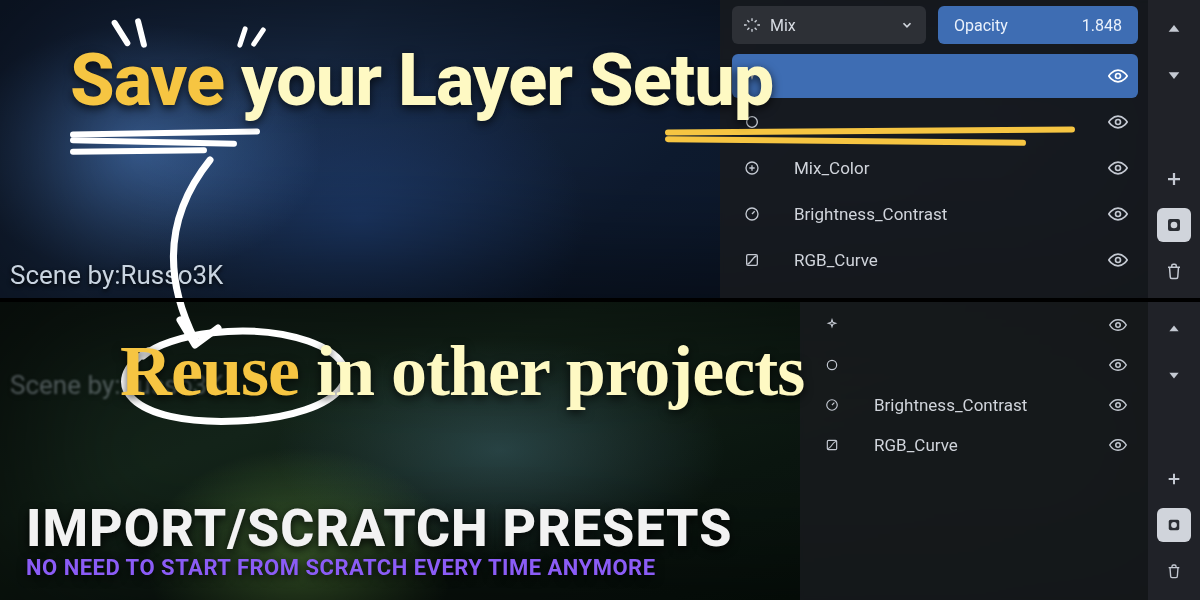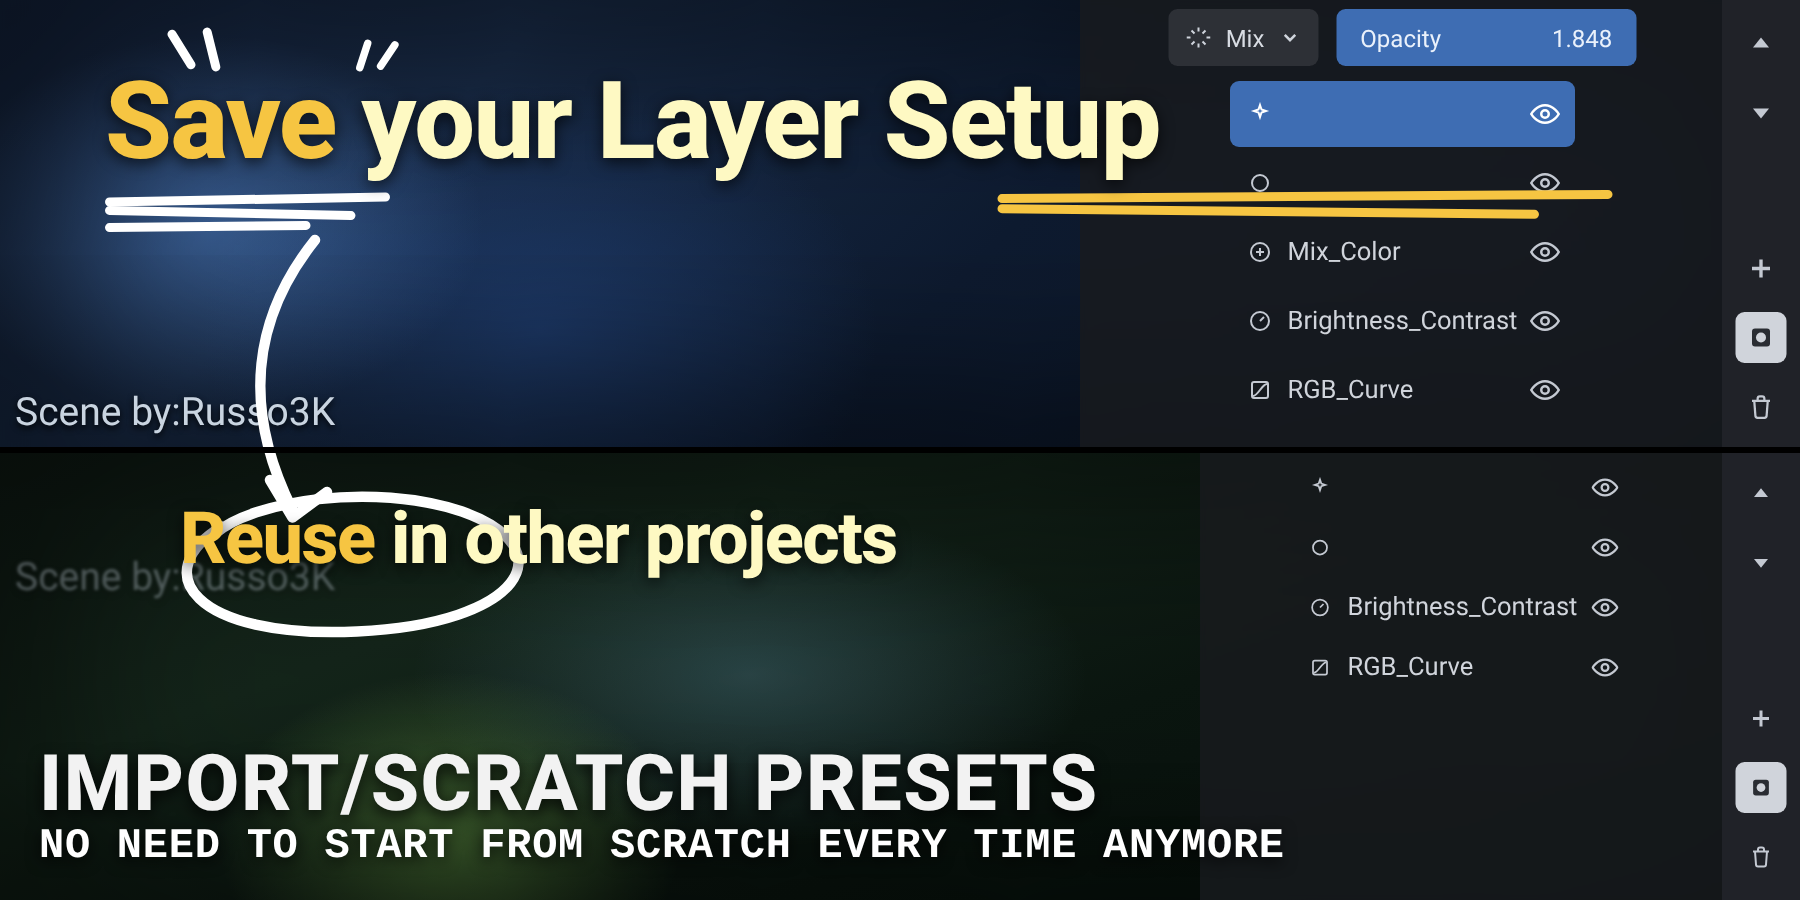--- a/index.html
+++ b/index.html
@@ -28,42 +28,42 @@
   .vignette { position:absolute; inset:0; box-shadow: inset 0 0 120px 40px rgba(0,0,0,0.55); }
 
   .credit { position:absolute; left:10px; font-size:26px; color:#c9d4e0; text-shadow:0 2px 4px rgba(0,0,0,.9); }
   .top .credit { bottom:10px; }
   .bot .credit { bottom:200px; opacity:.35; filter:blur(1px); }
 
   
   .panel { position:absolute; top:0; right:0; height:100%; background:rgba(25,27,31,0.82); backdrop-filter: blur(2px); display:flex; }
   .top .panel { width:480px; }
   .bot .panel { width:400px; }
-  .panel-main { flex:1; padding:6px 10px 6px 12px; display:flex; flex-direction:column; gap:2px;align-items:center; }
+  .panel-main { flex:1; padding:6px 10px 6px 12px; display:flex; flex-direction:column; gap:2px; }
   .panel-tools { width:52px; background:#202228; display:flex; flex-direction:column; align-items:center; gap:12px; padding:12px 0; }
   .toolbtn { width:34px; height:34px; border-radius:6px; display:flex; align-items:center; justify-content:center; color:#b9bec7; cursor:pointer; }
 
   .blendrow { display:flex; gap:12px; margin-bottom:8px; }
   .blend { flex:1; height:38px; background:#2d3036; border-radius:6px; display:flex; align-items:center; padding:0 12px; color:#d8dce3; gap:10px; cursor:pointer; }
   .blend .chev { margin-left:auto; }
   .opacity { width:200px; height:38px; background:#3e6db3; border-radius:6px; display:flex; align-items:center; justify-content:space-between; padding:0 16px; color:#eaf1fb; cursor:pointer; }
 
   .layerlist { display:flex; flex-direction:column; gap:2px; }
-  .layer { height:44px; display:flex; align-items:center; gap:8px; padding:0 10px; border-radius:6px; color:#d0d4db; font-size:17px; }
+  .layer { height:44px; display:flex; align-items:center; gap:32px; padding:0 10px; border-radius:6px; color:#d0d4db; font-size:17px; }
   .layer.sel { background:#3e6db3; color:#fff; }
   .layer .lname { flex:1; }
   .layer .lic { width:20px; display:flex; justify-content:center; }
 
   
   svg { display:block; }
 
   
   .headline { position:absolute; z-index:20; font-weight:800; text-shadow: 0 3px 10px rgba(0,0,0,.7); white-space:nowrap; letter-spacing:-1px; }
   .h-top { top:38px; left:70px; font-size:72px; }
-  .h-bot { top:330px; left:120px; font-size:48px; }
+  .h-bot { top:330px; left:120px; font-size:72px;font-family:Liberation Serif, serif; }
   .accent { color:#f6c542; position:relative; display:inline-block; }
   .white { color:#fef9c3; }
 
   
   .squiggle { position:absolute; pointer-events:none; z-index:19; }
 
   .underline-yellow { position:absolute; left:665px; top:128px; width:410px; height:22px; z-index:19; }
   .underline-yellow::before, .underline-yellow::after { content:""; position:absolute; left:0; right:0; height:6px; background:#f6c542; border-radius:3px; }
   .underline-yellow::before { top:0; transform:rotate(-0.4deg); }
   .underline-yellow::after  { top:10px; width:88%; transform:rotate(0.6deg); }
@@ -86,21 +86,21 @@
 
   
   .arrow { position:absolute; left:140px; top:150px; width:120px; height:210px; z-index:19; }
 
   
   .circle { position:absolute; left:108px; top:326px; width:260px; height:105px; z-index:19; }
 
   
   .caption { position:absolute; left:26px; bottom:20px; z-index:40; text-shadow:0 3px 10px rgba(0,0,0,.85); }
   .caption .big { font-size:52px; font-weight:800; letter-spacing:1px; color:#f2f2f2; }
-  .caption .sub { font-size:28px; font-weight:700; letter-spacing:0.5px; color:#ffffff; margin-top:-4px;font-family:Liberation Mono, monospace; }
+  .caption .sub { font-size:22px; font-weight:700; letter-spacing:0.5px; color:#8b5cf6; margin-top:-4px; }
 </style>
 </head>
 <body>
 
 <div class="half top">
   <div class="bg-top"></div>
   <div class="vignette"></div>
   <div class="credit">Scene by:Russo3K</div>
 
   <div class="panel">

